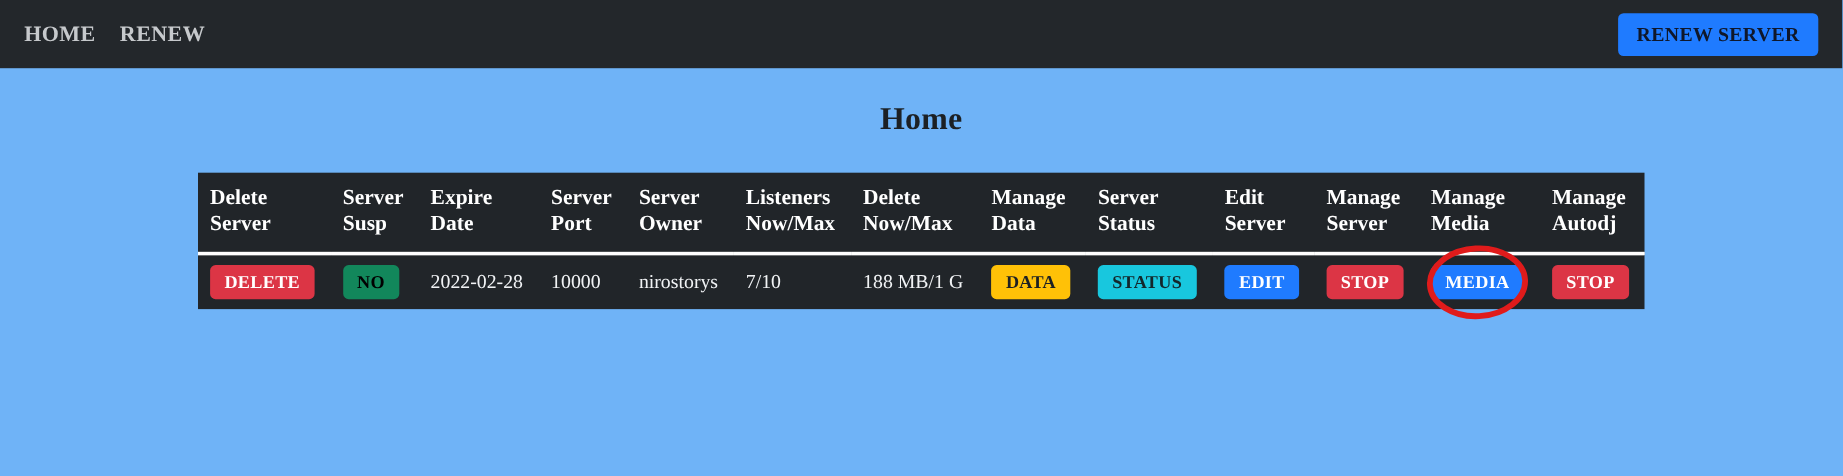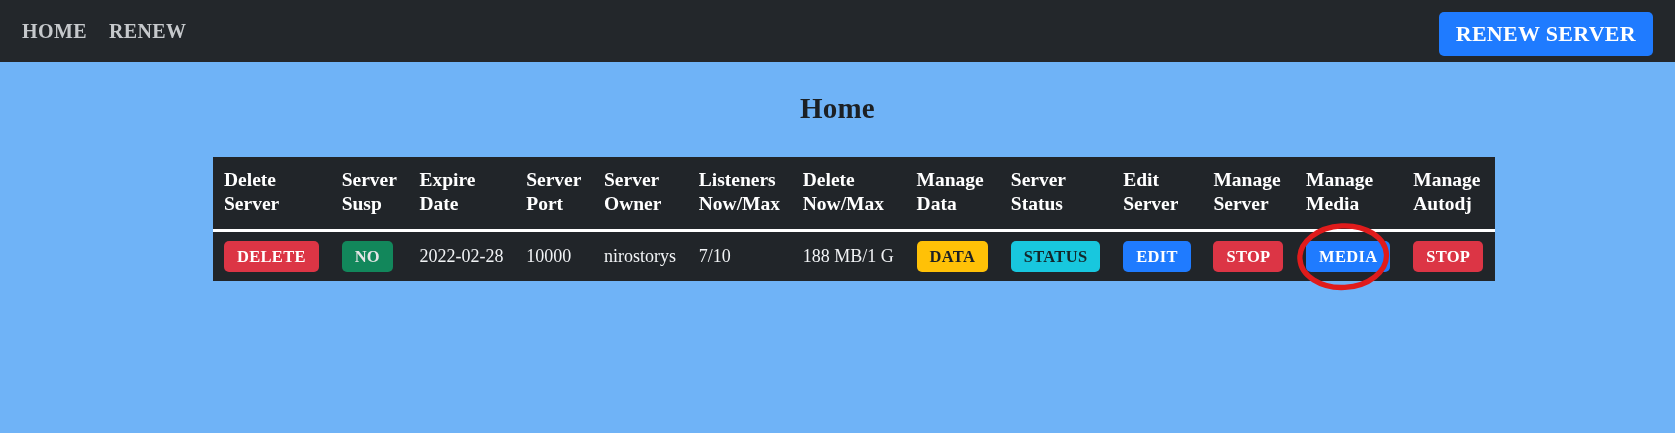--- a/index.html
+++ b/index.html
@@ -38,25 +38,25 @@
     text-decoration: none;
     font-family: "Liberation Serif", "DejaVu Serif", serif;
     cursor: pointer;
     white-space: nowrap;
   }
   .renew-btn {
     position: absolute;
     right: 22px;
     top: 12px;
     background: #1f7bff;
-    color: #ffffff;
+    color: #0f172a;
     border: none;
     border-radius: 5px;
     padding: 9px 17px;
-    font-size: 22px;
+    font-size: 18px;
     font-weight: bold;
     letter-spacing: 0.3px;
     font-family: "Liberation Serif", "DejaVu Serif", serif;
     cursor: pointer;
     white-space: nowrap;
   }
 
   
   .page-title {
     text-align: center;
@@ -64,21 +64,20 @@
     font-size: 29px;
     font-weight: bold;
     margin: 30px 0 0 0;
     letter-spacing: 0.2px;
   }
 
   
   .table-wrap {
     margin-top: 32px;
     padding: 0 180px;
-    margin-left: 33px;
   }
   table.server-table {
     width: 100%;
     border-collapse: collapse;
     background: #212529;
     table-layout: auto;
   }
   table.server-table thead tr {
     border-bottom: 3px solid #ffffff;
   }
@@ -107,21 +106,21 @@
     padding: 7px 13px;
     font-size: 16.5px;
     font-weight: bold;
     letter-spacing: 0.3px;
     font-family: "Liberation Serif", "DejaVu Serif", serif;
     cursor: pointer;
     line-height: 1.05;
     white-space: nowrap;
   }
   .btn-danger  { background: #dc3545; color: #ffffff; }
-  .btn-success { background: #12875b; color: #e5e5e5; }
+  .btn-success { background: #12875b; color: #000000; }
   .btn-warning { background: #ffc107; color: #1c2024; }
   .btn-info    { background: #18c7de; color: #13272b; }
   .btn-primary { background: #1f7bff; color: #ffffff; }
 
   
   .annotation-circle {
     position: absolute;
     left: 1205px;
     top: 219px;
     width: 100px;

